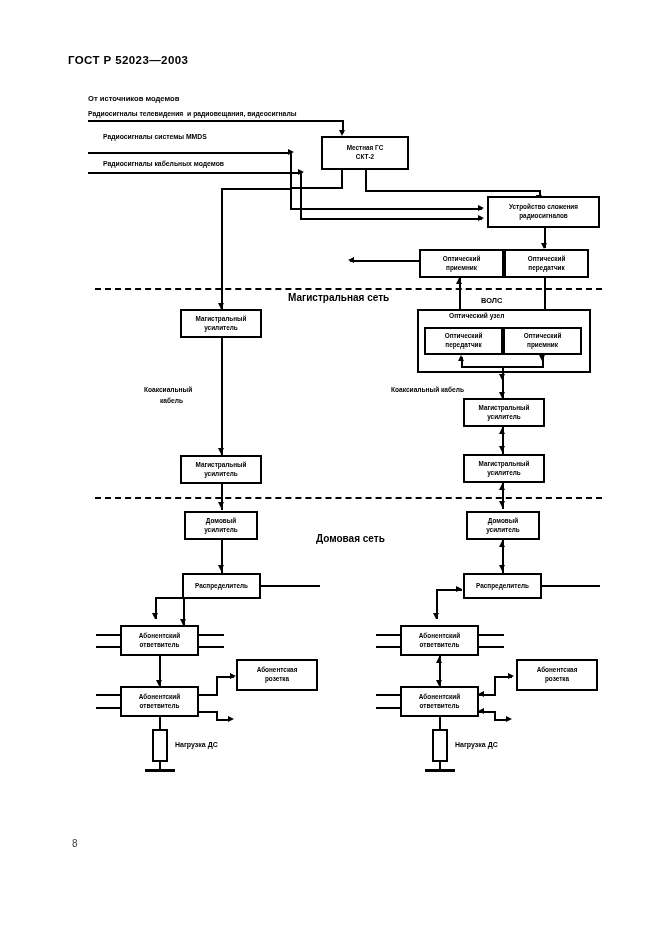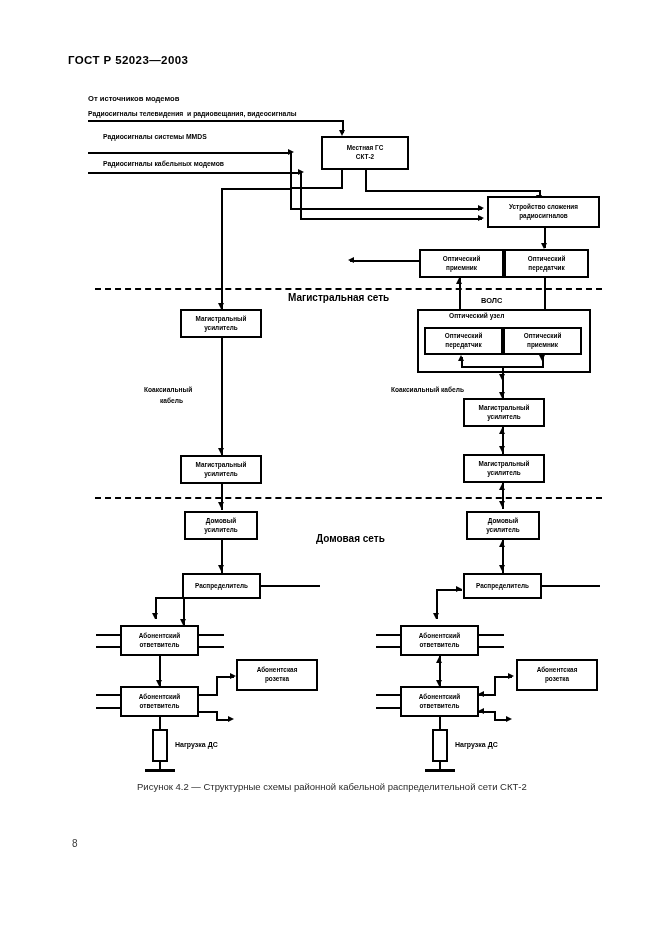--- a/index.html
+++ b/index.html
@@ -320,15 +320,14 @@
   <div class="v" style="left:494px;top:711px;height:9px;"></div>
   <div class="h" style="left:494px;top:719px;width:14px;"></div>
   <div class="ar ar-r" style="left:506px;top:716px;"></div>
 
   <div class="v" style="left:439px;top:717px;height:12px;"></div>
   <div class="res" style="left:432px;top:729px;width:16px;height:33px;"></div>
   <div class="v" style="left:439px;top:762px;height:8px;"></div>
   <div class="gnd" style="left:425px;top:769px;width:30px;"></div>
   <div class="lbl" style="left:455px;top:740px;font-size:7px;">Нагрузка ДС</div>
 
-  <div class="caption">Рисунок 4.2 — Структурные схемы районной кабельной распределительной сети СКТ-2</div>
 
 </div>
 
 </body></html>

